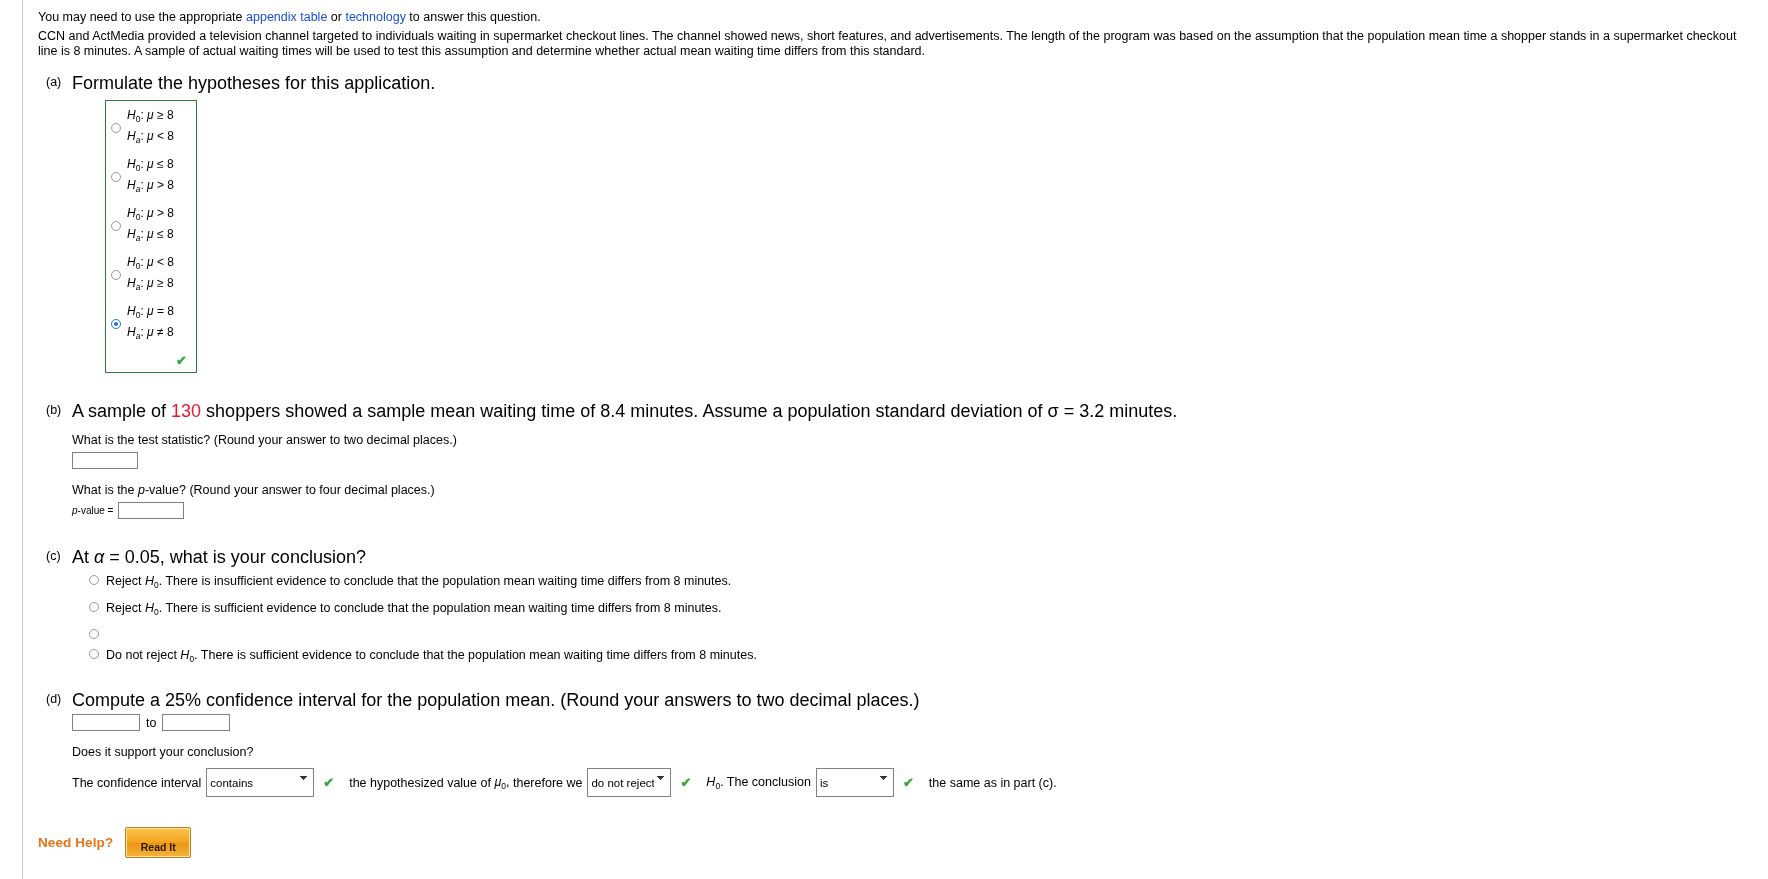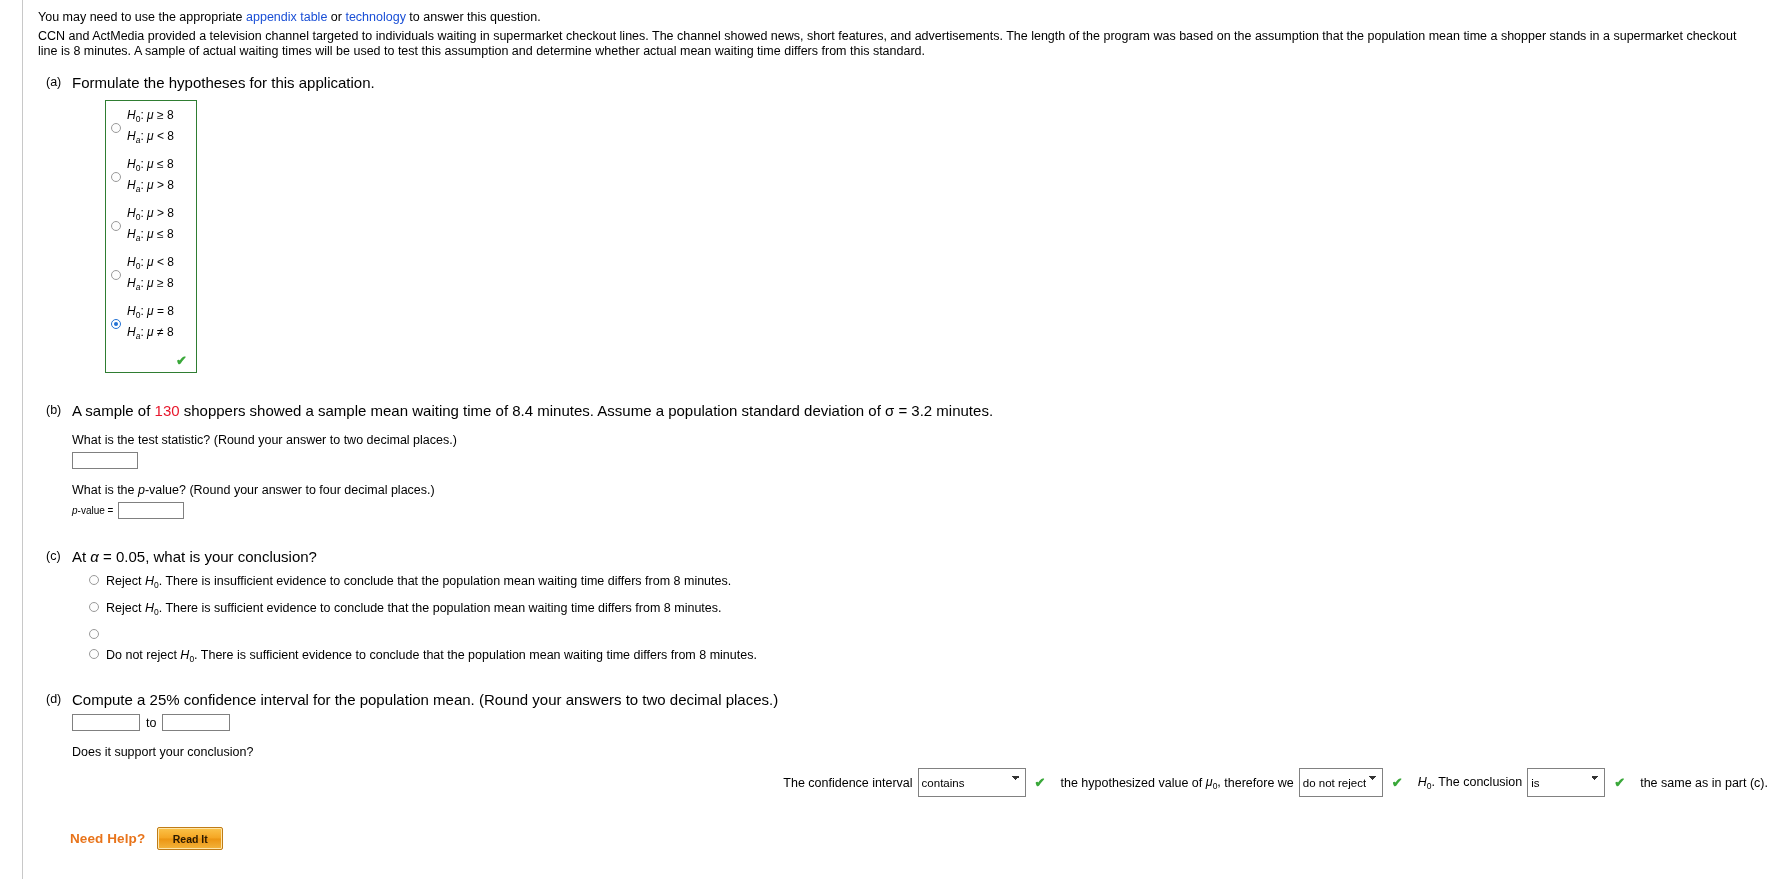--- a/index.html
+++ b/index.html
@@ -57,21 +57,21 @@
     position: absolute;
     left: 8px;
     top: 0;
     width: 26px;
     font-size: 12.5px;
   }
   .part-body {
     margin-left: 34px;
   }
   .part-prompt {
-    font-size: 15px;
+    font-size: 18px;
     line-height: 16px;
   }
 
   
   .mi { font-style: italic; }
   .sub {
     font-size: 8.5px;
     vertical-align: -3px;
     font-style: italic;
   }
@@ -186,21 +186,20 @@
   .ci-to { margin: 0 6px; }
 
   .support-q { margin-top: 14px; font-size: 12.5px; }
 
   .concl-row {
     margin-top: 9px;
     display: flex;
     align-items: center;
     font-size: 12.5px;
     white-space: nowrap;
-    justify-content: flex-end;
   }
   .dd {
     -webkit-appearance: none;
     appearance: none;
     border: 1px solid #818181;
     background: #ffffff;
     font-family: "Liberation Sans", sans-serif;
     font-size: 11.5px;
     height: 29px;
     padding: 0 16px 0 3px;
@@ -221,38 +220,37 @@
   .dd.w-reject  { width: 84px; }
   .dd.w-is      { width: 78px; }
   .concl-row .check { margin: 0 3px 0 4px; }
   .gap-sm { display: inline-block; width: 12px; }
 
   
   .need-help {
     margin-top: 30px;
     display: flex;
     align-items: center;
-    margin-left: 32px;
   }
   .need-help-label {
     color: #e8741b;
     font-weight: bold;
     font-size: 13.5px;
     margin-right: 12px;
     letter-spacing: .1px;
   }
   .read-it {
     border: 1px solid #c07c18;
     border-radius: 2px;
     background: linear-gradient(180deg, #fbc34a 0%, #f5a623 48%, #ec9512 52%, #f3b43c 100%);
     font-family: "Liberation Sans", sans-serif;
     font-size: 10.5px;
     font-weight: bold;
     color: #2b1a00;
-    padding: 5px 0 4px 0;
+    padding: 13px 0 4px 0;
     width: 66px;
     text-align: center;
     cursor: pointer;
     box-shadow: inset 0 0 0 1px #ffe6a8;
   }
 </style>
 </head>
 <body>
 
 <div class="left-rule"></div>

